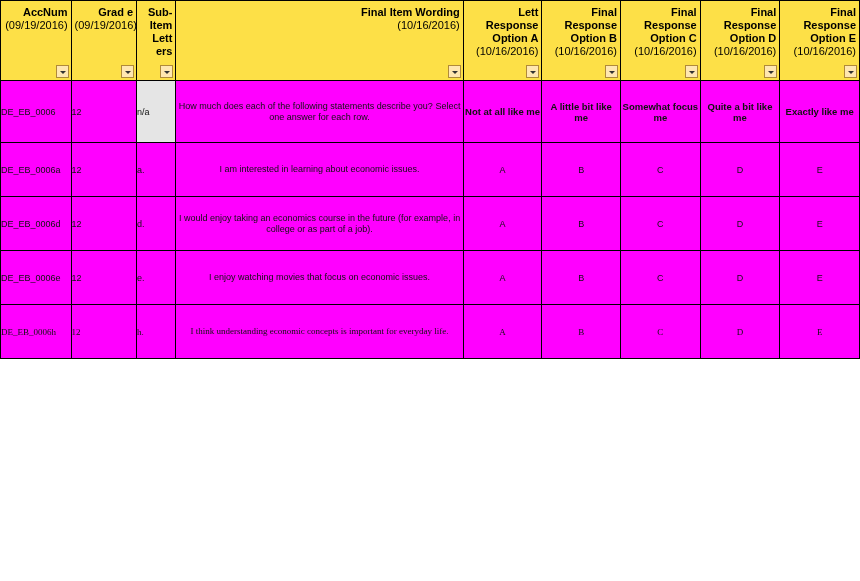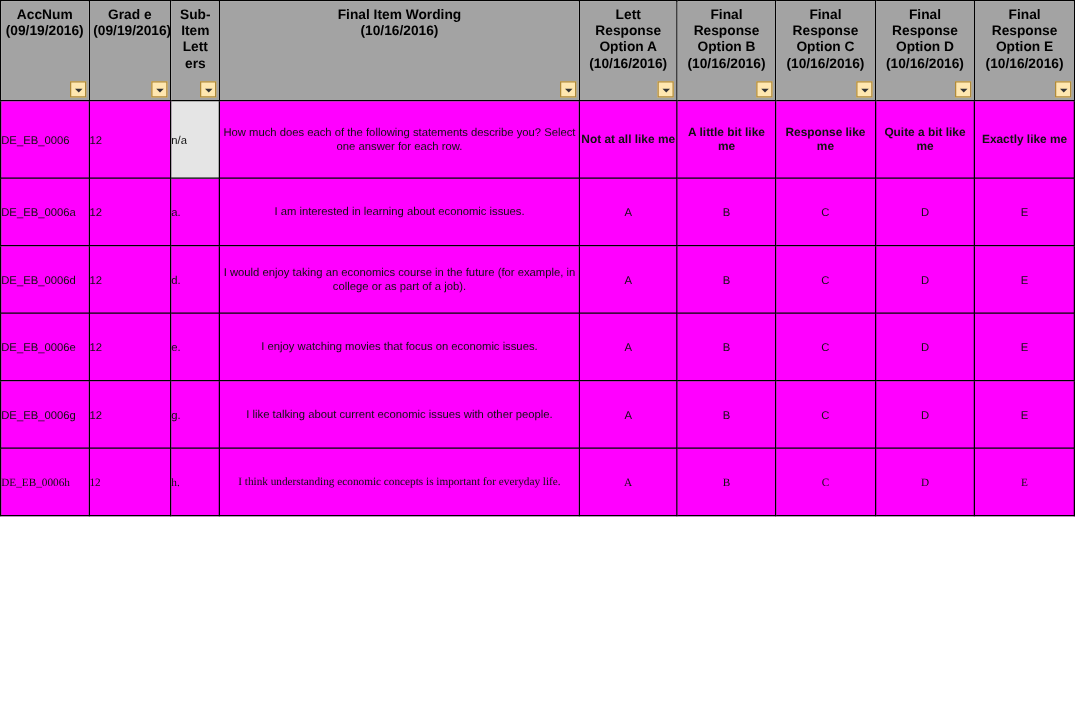--- a/index.html
+++ b/index.html
@@ -19,37 +19,37 @@
     width: 860px;
   }
   table.grid td, table.grid th {
     border: 1px solid #000000;
     padding: 0;
     vertical-align: middle;
     font-weight: normal;
   }
   
   thead td.hcell {
-    background: #a3a3a3;
-    text-align: center;
+    background: #fde047;
+    text-align: right;
     vertical-align: top;
     height: 74px;
     position: relative;
     padding: 5px 3px 0 3px;
     font-size: 11px;
     line-height: 13px;
     color: #000000;
     font-weight: bold;
   }
   thead td.hcell .htxt {
     display: block;
   }
   thead td.hcell .hsub {
     display: block;
-    font-weight: bold;
+    font-weight: normal;
   }
   .filter-btn {
     position: absolute;
     right: 2px;
     bottom: 2px;
     width: 13px;
     height: 13px;
     background: #ffe7b0;
     border: 1px solid #b08a3a;
     box-sizing: border-box;
@@ -162,21 +162,21 @@
     </tr>
   </thead>
   <tbody id="grid-body">
       <tr class="r-head" style="height: 62px;">
         <td class="dcell acc">DE_EB_0006</td>
         <td class="dcell ">12</td>
         <td class="dcell gray">n/a</td>
         <td class="dcell wording">How much does each of the following statements describe you? Select one answer for each row.</td>
         <td class="dcell opt">Not at all like me</td>
         <td class="dcell opt">A little bit like me</td>
-        <td class="dcell opt">Response like me</td>
+        <td class="dcell opt">Somewhat focus me</td>
         <td class="dcell opt">Quite a bit like me</td>
         <td class="dcell opt">Exactly like me</td>
       </tr>
       <tr style="height: 54px;">
         <td class="dcell acc">DE_EB_0006a</td>
         <td class="dcell ">12</td>
         <td class="dcell ">a.</td>
         <td class="dcell wording">I am interested in learning about economic issues.</td>
         <td class="dcell opt">A</td>
         <td class="dcell opt">B</td>
@@ -193,31 +193,20 @@
         <td class="dcell opt">B</td>
         <td class="dcell opt">C</td>
         <td class="dcell opt">D</td>
         <td class="dcell opt">E</td>
       </tr>
       <tr style="height: 54px;">
         <td class="dcell acc">DE_EB_0006e</td>
         <td class="dcell ">12</td>
         <td class="dcell ">e.</td>
         <td class="dcell wording">I enjoy watching movies that focus on economic issues.</td>
-        <td class="dcell opt">A</td>
-        <td class="dcell opt">B</td>
-        <td class="dcell opt">C</td>
-        <td class="dcell opt">D</td>
-        <td class="dcell opt">E</td>
-      </tr>
-      <tr style="height: 54px;">
-        <td class="dcell acc">DE_EB_0006g</td>
-        <td class="dcell ">12</td>
-        <td class="dcell ">g.</td>
-        <td class="dcell wording">I like talking about current economic issues with other people.</td>
         <td class="dcell opt">A</td>
         <td class="dcell opt">B</td>
         <td class="dcell opt">C</td>
         <td class="dcell opt">D</td>
         <td class="dcell opt">E</td>
       </tr>
       <tr style="height: 54px; font-family: Liberation Serif, serif;">
         <td class="dcell acc">DE_EB_0006h</td>
         <td class="dcell ">12</td>
         <td class="dcell ">h.</td>

